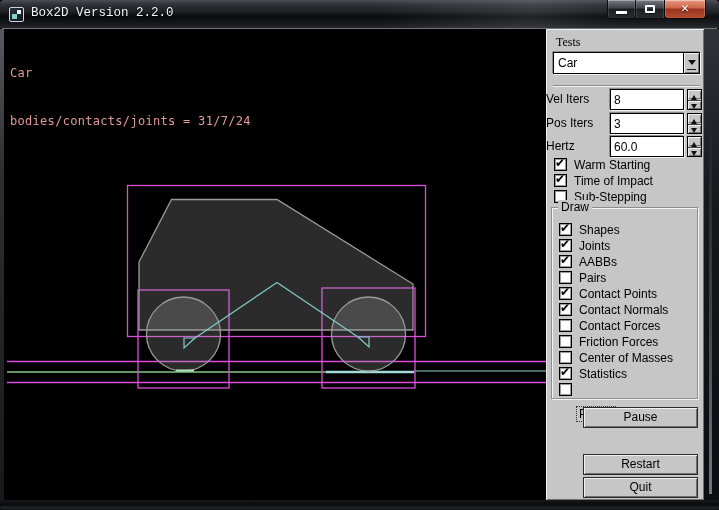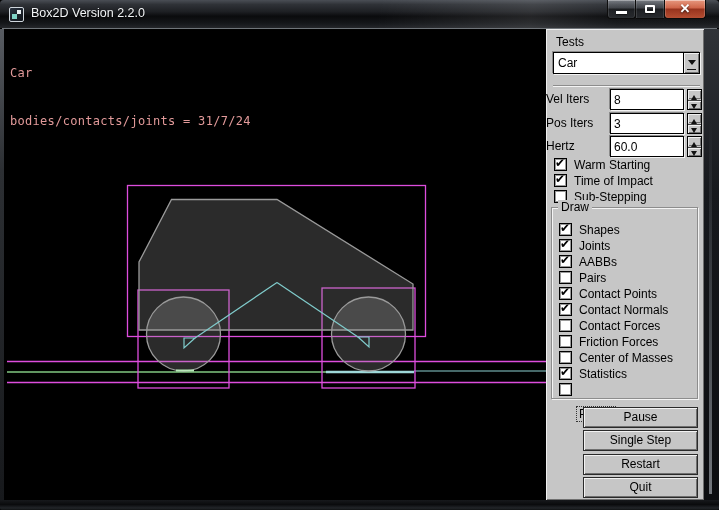--- a/index.html
+++ b/index.html
@@ -3,21 +3,21 @@
 <meta charset="utf-8">
 <style>
   html,body{margin:0;padding:0;background:#000;}
   *{box-sizing:border-box;}
   body{font-family:"Liberation Sans",sans-serif;}
   .window{position:relative;width:719px;height:510px;background:#0d0e11;overflow:hidden;border-radius:4px 4px 2px 2px;}
 
   
   .titlebar{position:absolute;left:0;top:0;width:719px;height:29px;
     background:linear-gradient(180deg,#4a4e55 0%,#2f3237 16%,#1d1f23 42%,#0a0b0d 58%,#141619 82%,#24262a 100%);
-    border-bottom:1px solid #000;}
+    border-bottom:1px solid #000;font-family:Liberation Mono, monospace;}
   .titlebar::after{content:"";position:absolute;right:0;top:0;width:340px;height:100%;
     background:linear-gradient(100deg,rgba(255,255,255,0) 0%,rgba(255,255,255,.10) 45%,rgba(255,255,255,.02) 70%);pointer-events:none;}
   .win-icon{position:absolute;left:9px;top:7px;width:15px;height:15px;
     background:linear-gradient(135deg,#2a3340,#10141a);border:1px solid #cfd6dd;border-radius:2px;}
   .win-icon::before{content:"";position:absolute;left:2px;bottom:2px;width:5px;height:5px;background:#7fd4c8;}
   .win-icon::after{content:"";position:absolute;right:2px;top:2px;width:4px;height:4px;background:#e8eef2;}
   .win-title{position:absolute;left:31px;top:0;height:29px;line-height:27px;color:#f2f4f6;font-size:12.5px;
     text-shadow:0 1px 2px #000;white-space:nowrap;}
   .win-btns{position:absolute;top:0;right:13px;height:19px;display:flex;}
   .win-btn{position:relative;height:19px;border:1px solid #060606;border-top:none;border-radius:0 0 4px 4px;
@@ -46,21 +46,21 @@
   
   .canvas{position:absolute;left:4px;top:29px;width:542px;height:471px;background:#000;overflow:hidden;}
   .stats{position:absolute;left:6px;top:4px;color:#e29a9a;font-family:"DejaVu Sans Mono",monospace;
     font-size:12px;letter-spacing:.3px;line-height:16px;white-space:pre;}
   .stats div{height:16px;}
   .scene{position:absolute;left:0;top:0;}
 
   
   .panel{position:absolute;left:546px;top:29px;width:158px;height:471px;background:#c6c6c6;
     box-shadow:inset 1px 1px 0 #efefef, inset -1px -1px 0 #6f6f6f;font-size:12px;color:#000;}
-  .lbl{position:absolute;white-space:nowrap;}
+  .lbl{position:absolute;white-space:nowrap;font-family:Liberation Serif, serif;}
   .combo{position:absolute;left:7px;top:23px;width:147px;height:22px;background:#fff;border:1px solid #000;
     box-shadow:-1px -1px 0 #8a8a8a,1px 1px 0 #f2f2f2;}
   .combo-text{position:absolute;left:4px;top:0;line-height:20px;}
   .combo-btn{position:absolute;right:0;top:0;width:16px;height:20px;background:#c6c6c6;border-left:1px solid #000;
     box-shadow:inset 1px 1px 0 #f0f0f0, inset -1px -1px 0 #707070;}
   .combo-arrow{position:absolute;left:4px;top:7px;width:0;height:0;border:4px solid transparent;border-top:5px solid #111;}
   .combo-bar{position:absolute;left:3px;bottom:3px;width:9px;height:1px;background:#111;}
   .hsep{position:absolute;left:7px;top:56px;width:147px;height:2px;border-top:1px solid #8d8d8d;border-bottom:1px solid #f4f4f4;}
 
   .spin-row{position:absolute;left:0;width:158px;height:21px;}
@@ -273,18 +273,17 @@
           <span class="tick">✔</span>
         </span>
       <span class="cb-label">Statistics</span>
     </div>
     <div class="cb-row" style="left:13px;top:354px;">
       <span class="cb-box"></span>
       <span class="cb-label focused">Profile</span>
     </div>
 
     <div class="btn" style="top:378px;">Pause</div>
-    <div class="btn" style="top:401px;">Single Step</div>
     <div class="btn" style="top:425px;text-align:center;">Restart</div>
     <div class="btn" style="top:448px;">Quit</div>
   </div>
 
 </div>
 
 </body></html>

